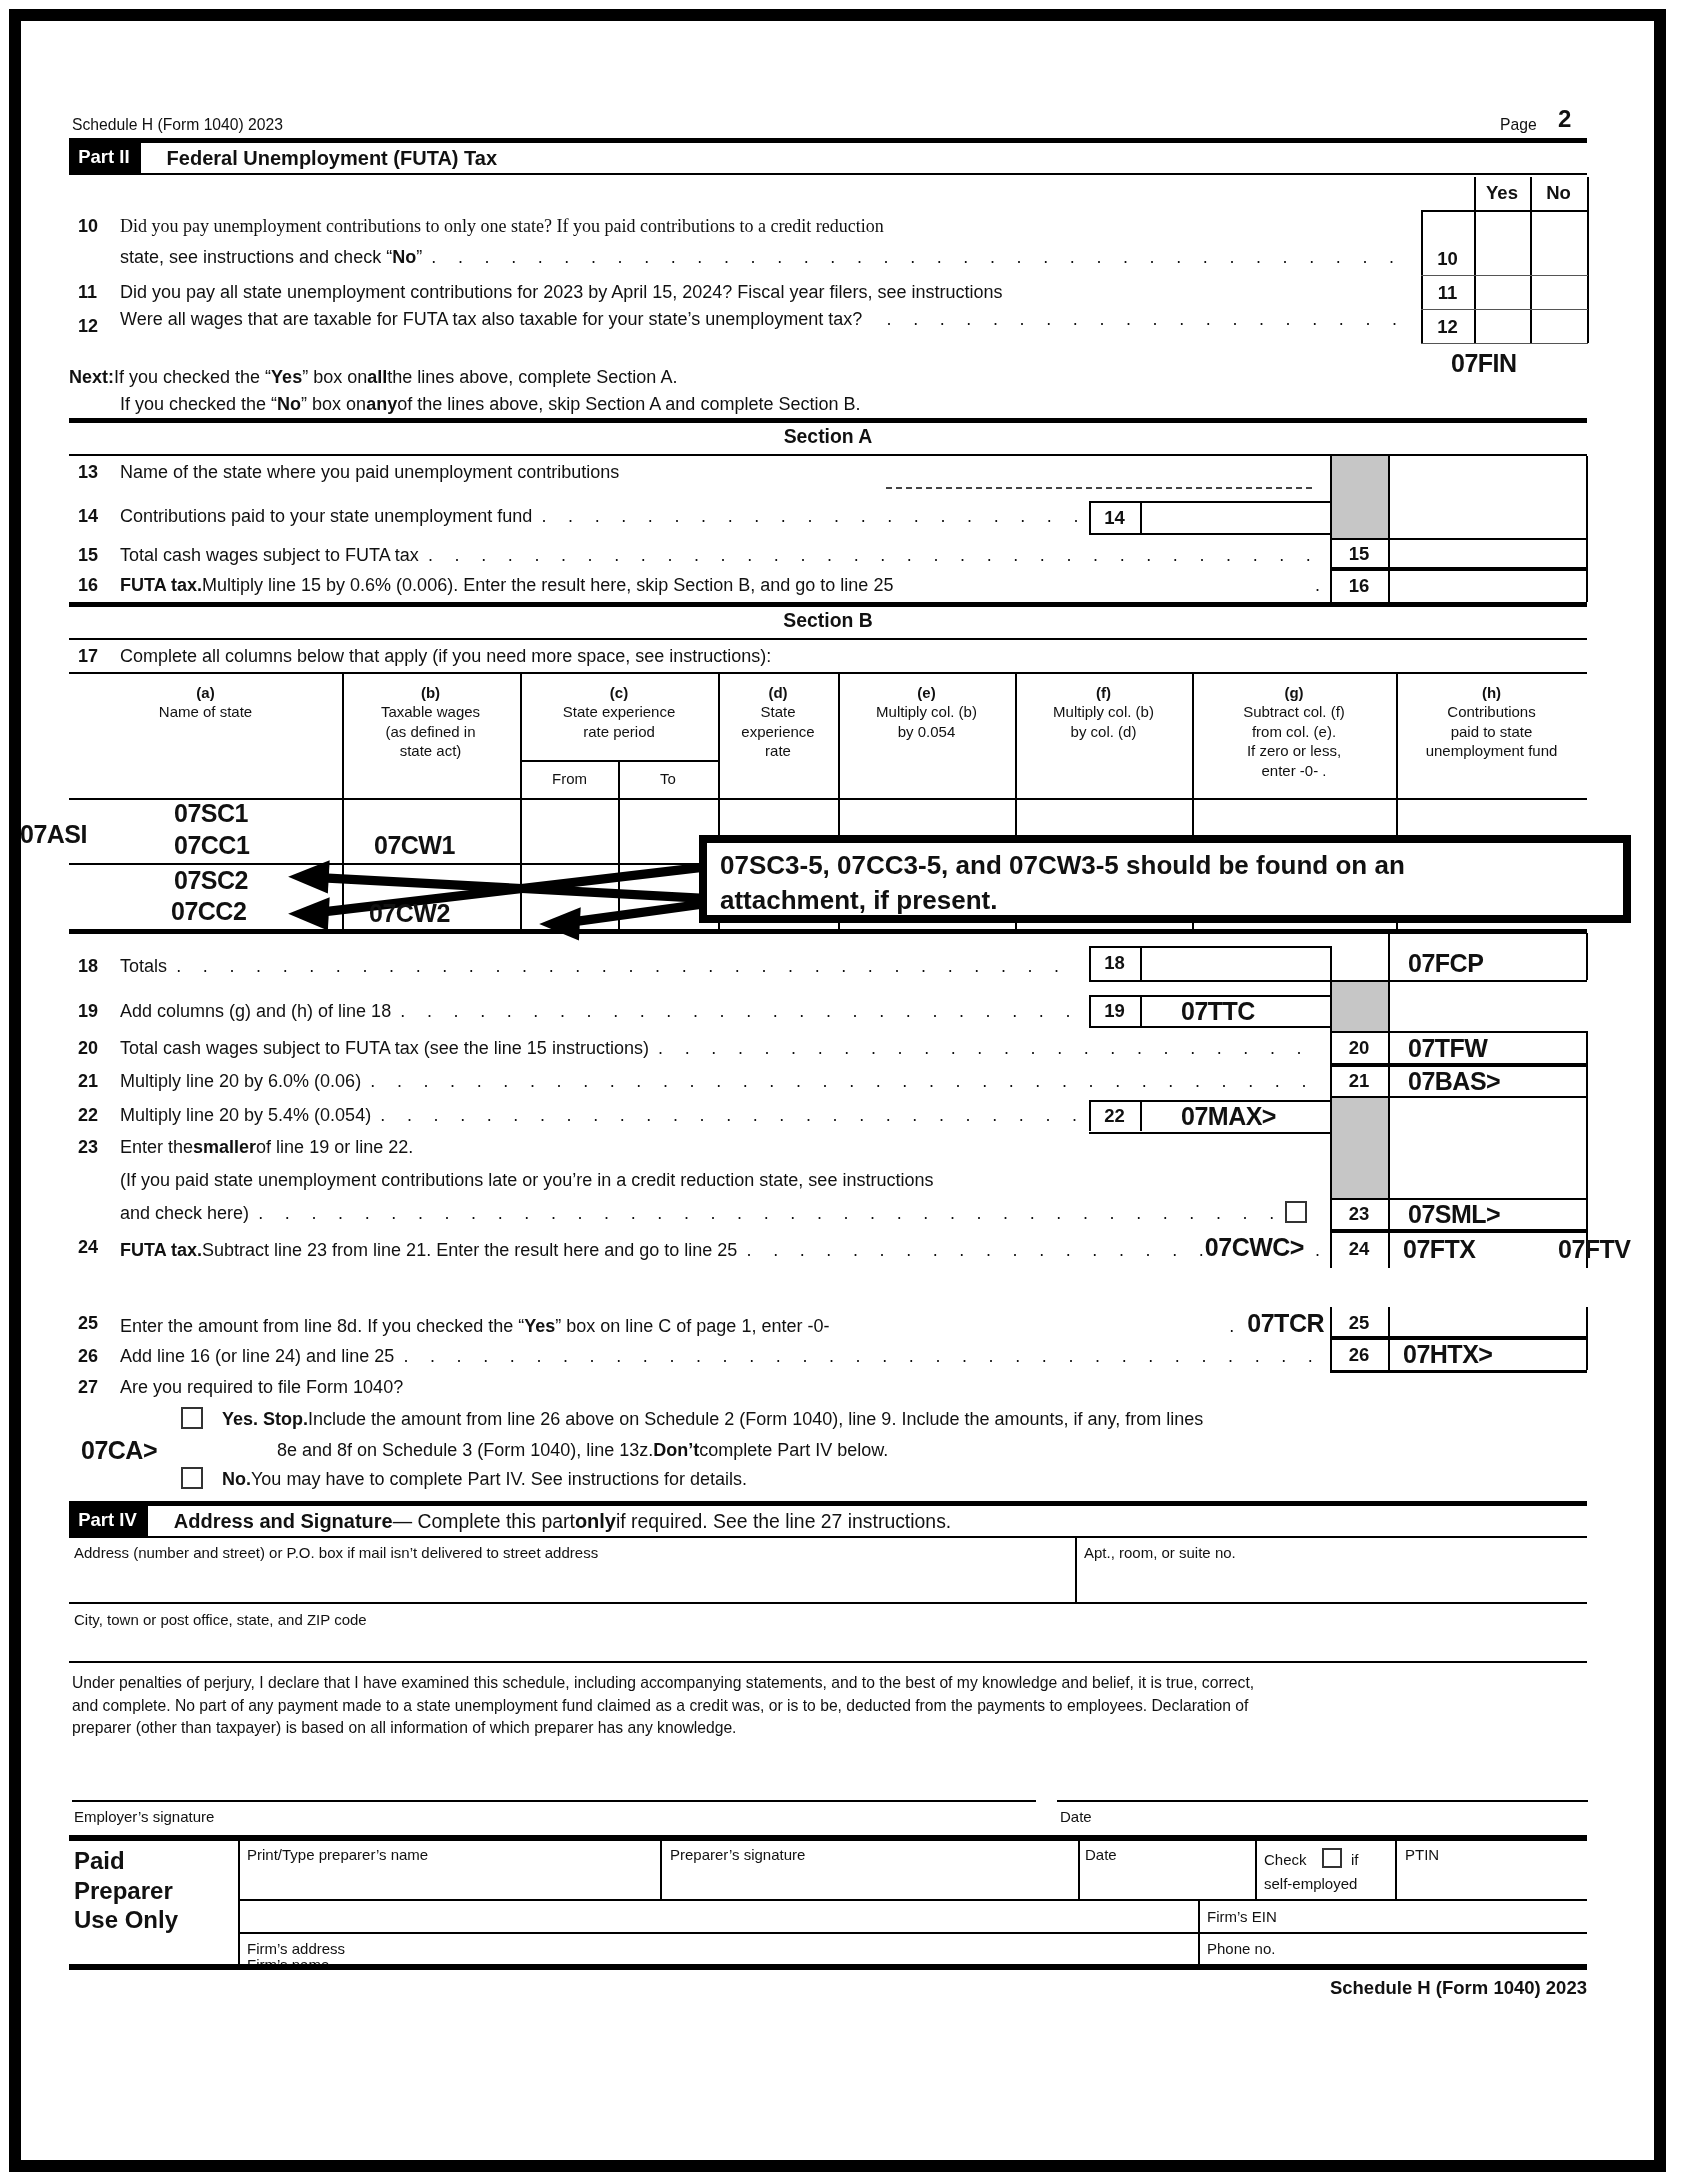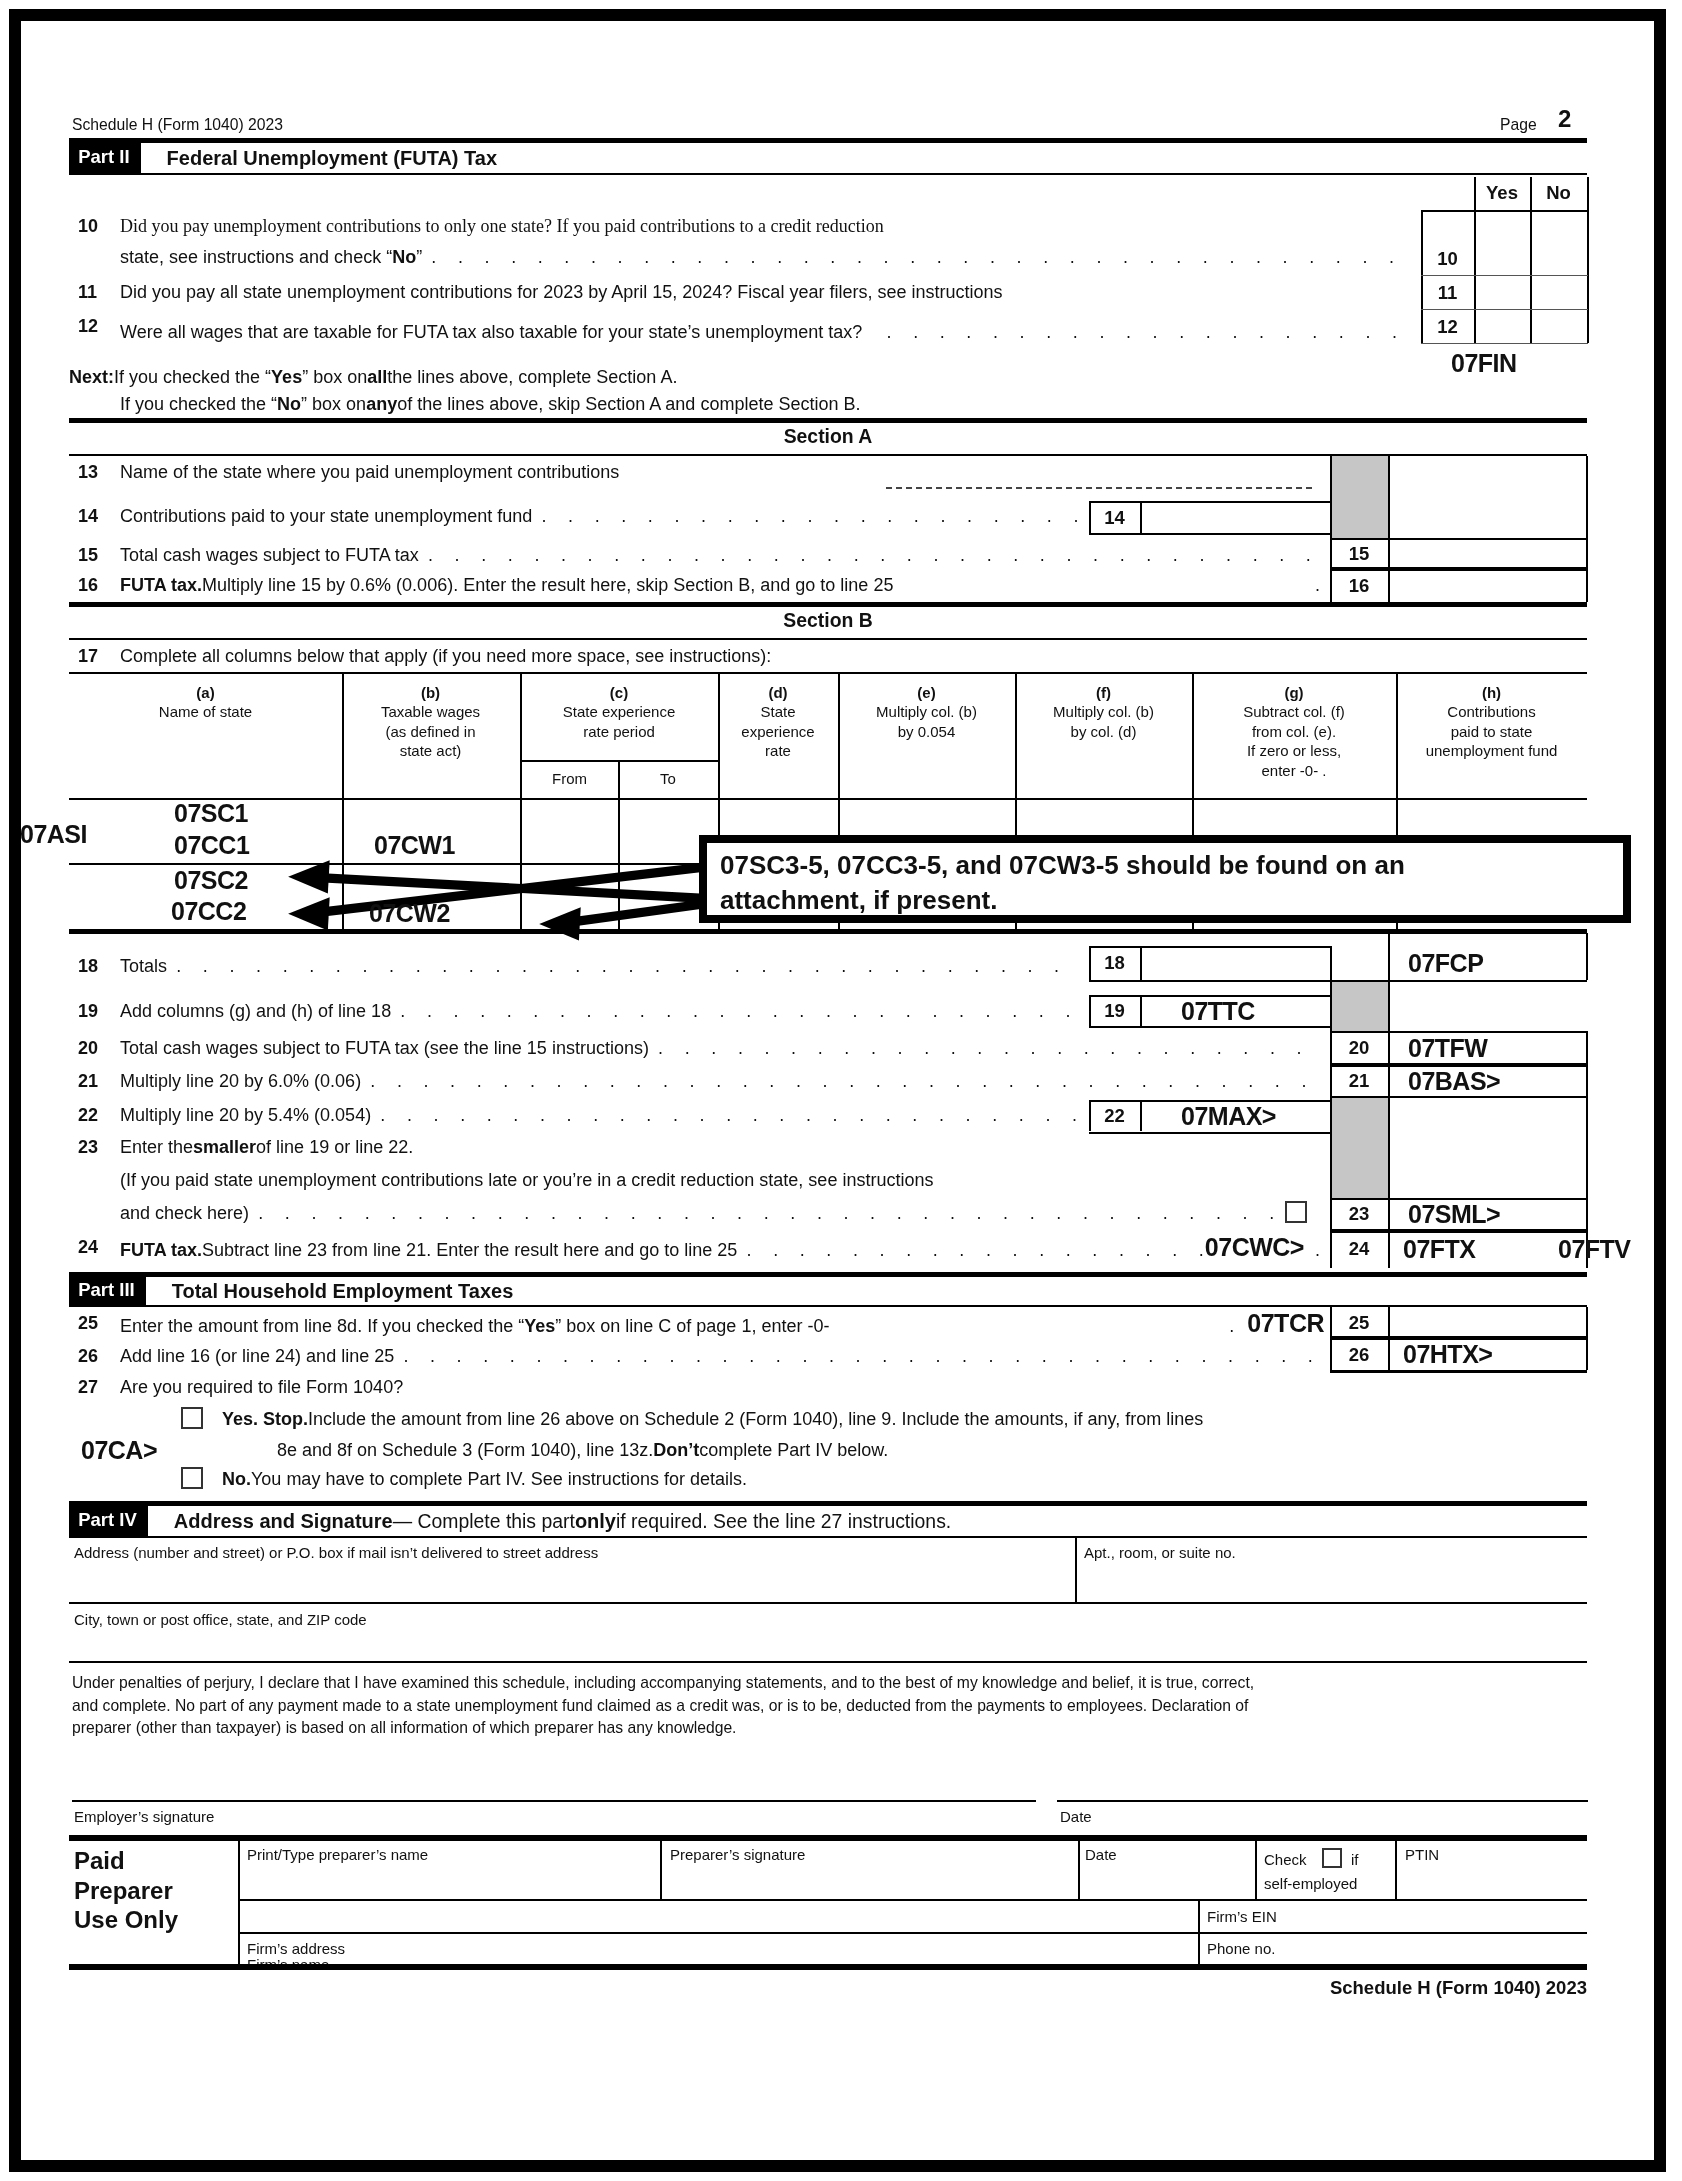--- a/index.html
+++ b/index.html
@@ -69,21 +69,21 @@
   <div class="fill" style="left:1476px;top:212px;width:53px;height:61px;"></div>
   <div class="fill" style="left:1532px;top:212px;width:53px;height:61px;"></div>
 
   <div class="n" style="left:78px;top:280px;">11</div>
   <div class="t" style="left:120px;top:280px;">Did you pay all state unemployment contributions for 2023 by April 15, 2024? Fiscal year filers, see instructions</div>
   <div class="numcell" style="left:1421px;top:278px;width:53px;height:29.5px;">11</div>
   <div class="fill" style="left:1476px;top:277px;width:53px;height:31px;"></div>
   <div class="fill" style="left:1532px;top:277px;width:53px;height:31px;"></div>
 
   <div class="n" style="left:78px;top:314px;">12</div>
-  <div class="flexrow t" style="left:120px;top:320px;width:1292px;gap:15px;">
+  <div class="flexrow t" style="left:120px;top:307px;width:1292px;gap:15px;">
     <span>Were all wages that are taxable for FUTA tax also taxable for your state’s unemployment tax?</span>
     <span class="leader">. . . . . . . . . . . . . . . . . . . . . . . . . . . . . . . . . . . . . . . . . . . . . . . . . . . . . . . . . . . . . . . . . . . . . . . . . . .</span>
   </div>
   <div class="numcell" style="left:1421px;top:312px;width:53px;height:29.5px;">12</div>
   <div class="fill" style="left:1476px;top:311px;width:53px;height:31px;"></div>
   <div class="fill" style="left:1532px;top:311px;width:53px;height:31px;"></div>
 
   <div class="ann" style="left:1451px;top:349px;">07FIN</div>
 
   <div class="flexrow t" style="left:69px;top:365px;">
@@ -347,24 +347,20 @@
       <span> Subtract line 23 from line 21. Enter the result here and go to line 25</span>
     <span class="leader">. . . . . . . . . . . . . . . . . . . . . . . . . . . . . . . . . . . . . . . . . . . . . . . . . . . . . . . . . . . . . . . . . . . . . . . . . . .</span>
     <span class="b" style="font-size:25px;letter-spacing:-0.5px;">07CWC&gt;</span>
     <span style="padding-left:11px;">.</span>
   </div>
   <div class="numcell" style="left:1330px;top:1235px;width:58px;height:28px;">24</div>
   <div class="fill" style="left:1390px;top:1233px;width:194px;height:33px;"></div>
   <div class="ann" style="left:1403px;top:1235px;">07FTX</div>
   <div class="ann" style="left:1558px;top:1235px;">07FTV</div>
 
-  <div class="partbar" style="left:69px;top:1272px;width:1518px;height:35px;">
-    <div class="partlabel">Part III</div>
-    <div class="parttitle">Total Household Employment Taxes</div>
-  </div>
 
   <div class="vl" style="left:1330px;top:1307px;height:63px;"></div>
   <div class="vl" style="left:1388px;top:1307px;height:63px;"></div>
   <div class="vl" style="left:1586px;top:1307px;height:63px;"></div>
   <div class="hl" style="left:1330px;top:1336px;width:257px;height:3.7px;"></div>
   <div class="hl" style="left:1330px;top:1370px;width:257px;height:2.8px;"></div>
 
   <div class="n" style="left:78px;top:1311px;">25</div>
   <div class="flexrow t" style="left:120px;top:1311px;width:1204px;">
     <span>Enter the amount from line 8d. If you checked the “</span>

